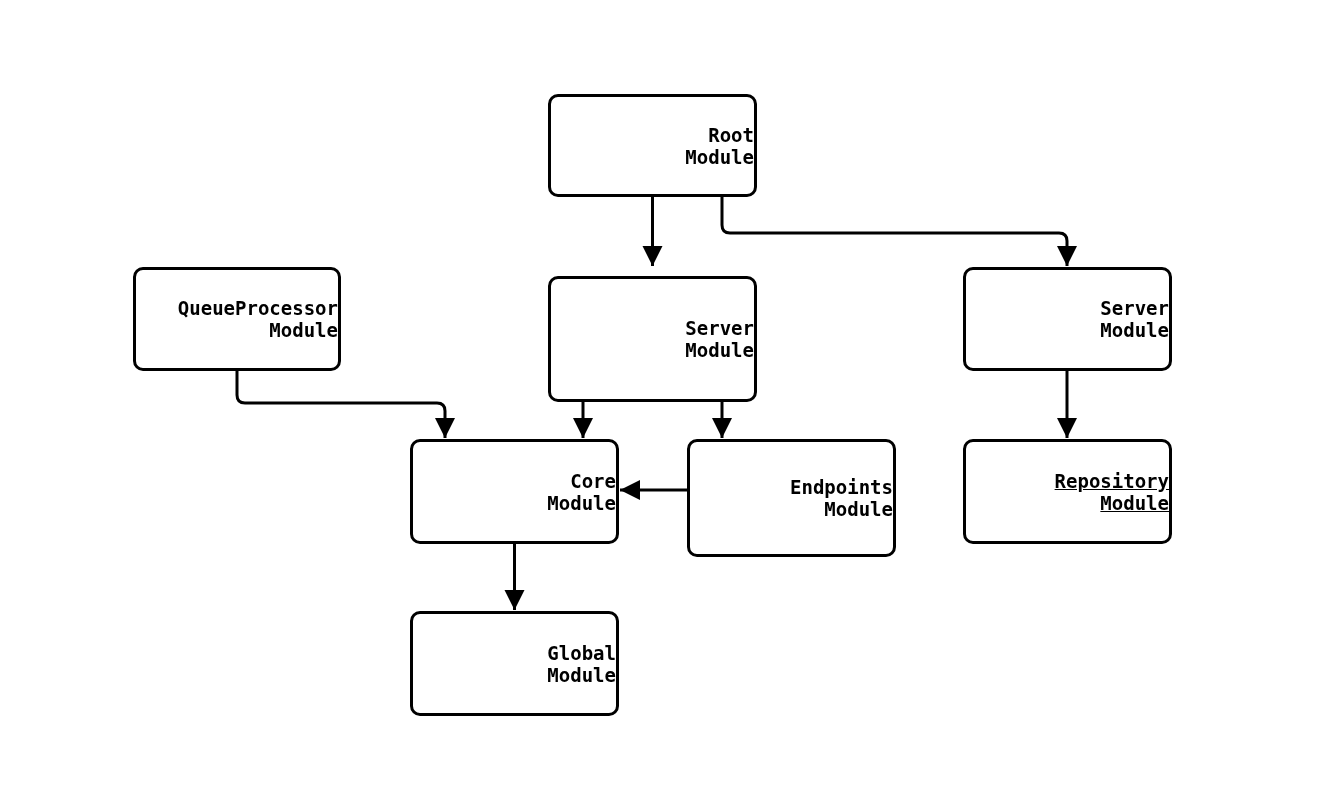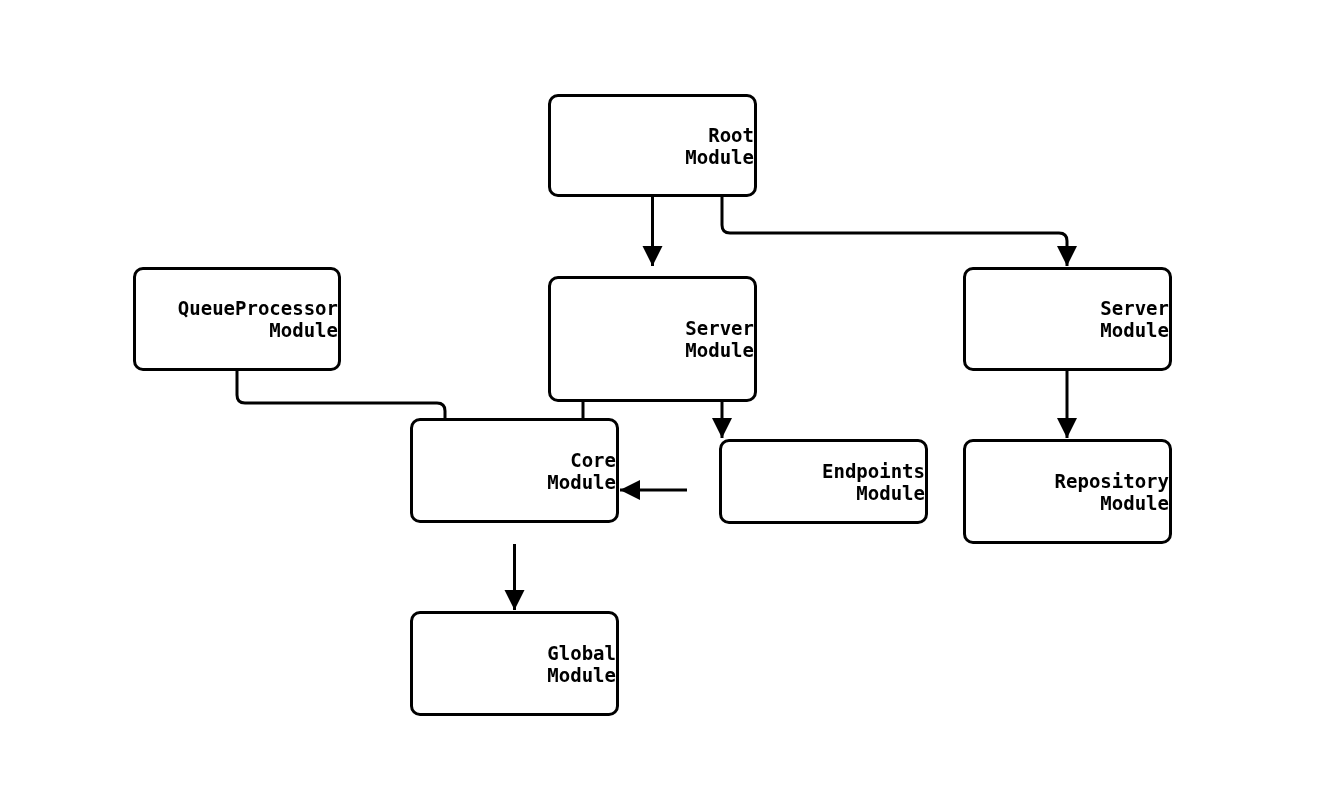--- a/index.html
+++ b/index.html
@@ -78,29 +78,29 @@
         <div class="line">Module</div>
       </div>
       <div class="node" style="left: 548px; top: 276px; width: 209px; height: 126px;">
         <div class="line">Server</div>
         <div class="line">Module</div>
       </div>
       <div class="node" style="left: 963px; top: 267px; width: 209px; height: 104px;">
         <div class="line">Server</div>
         <div class="line">Module</div>
       </div>
-      <div class="node" style="left: 410px; top: 418px; width: 209px; height: 105px;">
+      <div class="node" style="left: 410px; top: 439px; width: 209px; height: 105px;">
         <div class="line">Core</div>
         <div class="line">Module</div>
       </div>
-      <div class="node" style="left: 687px; top: 439px; width: 209px; height: 85px; margin-left: 32px;">
+      <div class="node" style="left: 687px; top: 439px; width: 209px; height: 118px;">
         <div class="line">Endpoints</div>
         <div class="line">Module</div>
       </div>
-      <div class="node" style="left: 963px; top: 439px; width: 209px; height: 105px;">
+      <div class="node" style="left: 963px; top: 439px; width: 209px; height: 105px; text-decoration: underline;">
         <div class="line">Repository</div>
         <div class="line">Module</div>
       </div>
       <div class="node" style="left: 410px; top: 611px; width: 209px; height: 105px;">
         <div class="line">Global</div>
         <div class="line">Module</div>
       </div>
     </div>
 </div>
 

